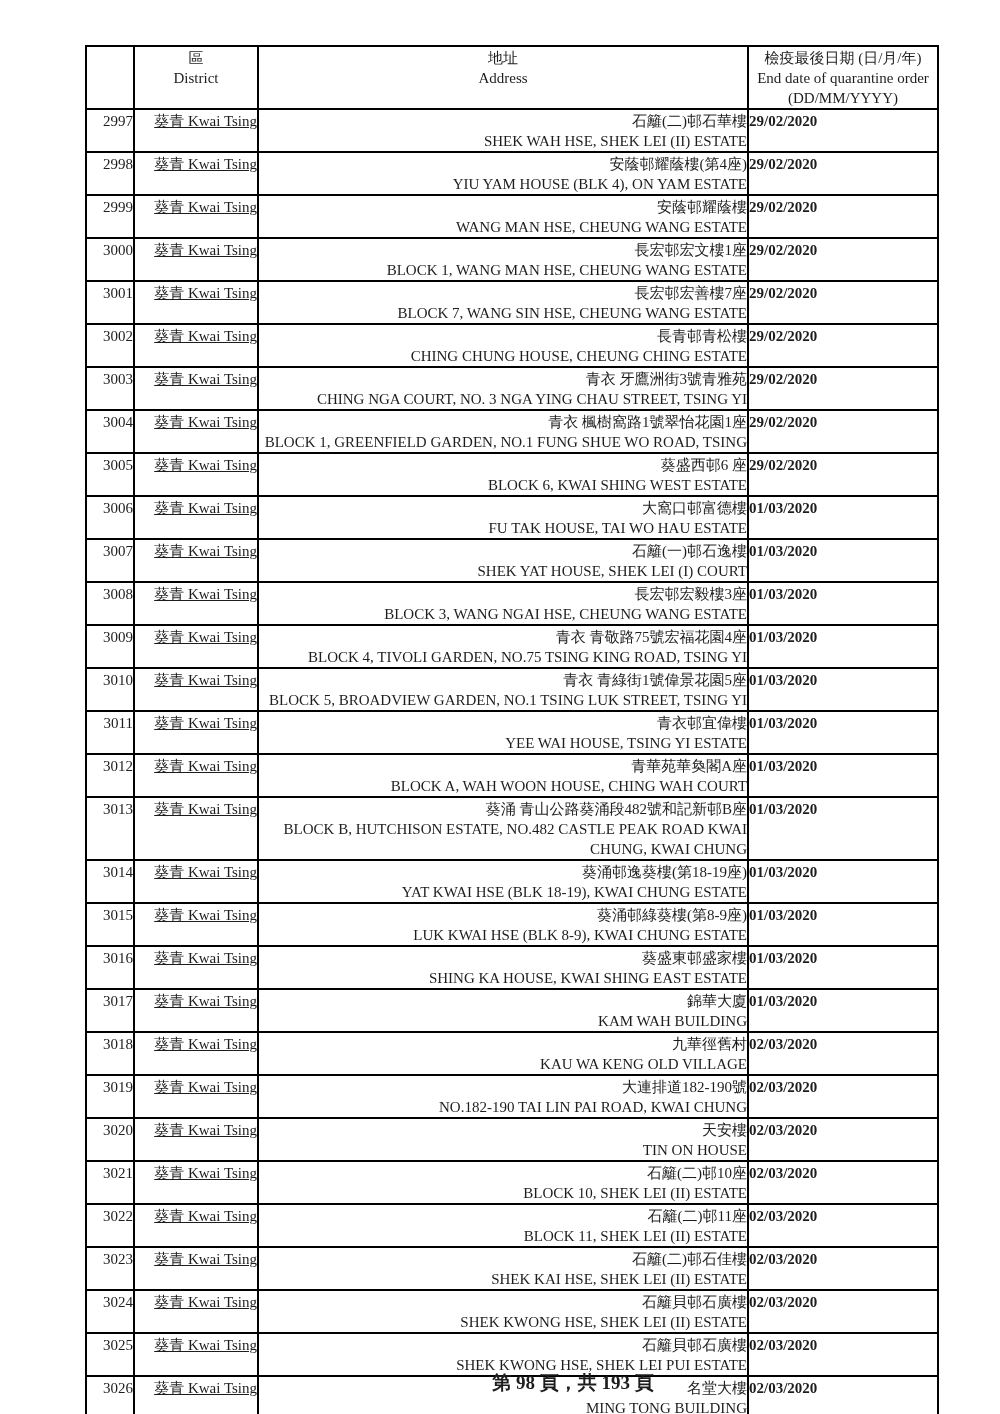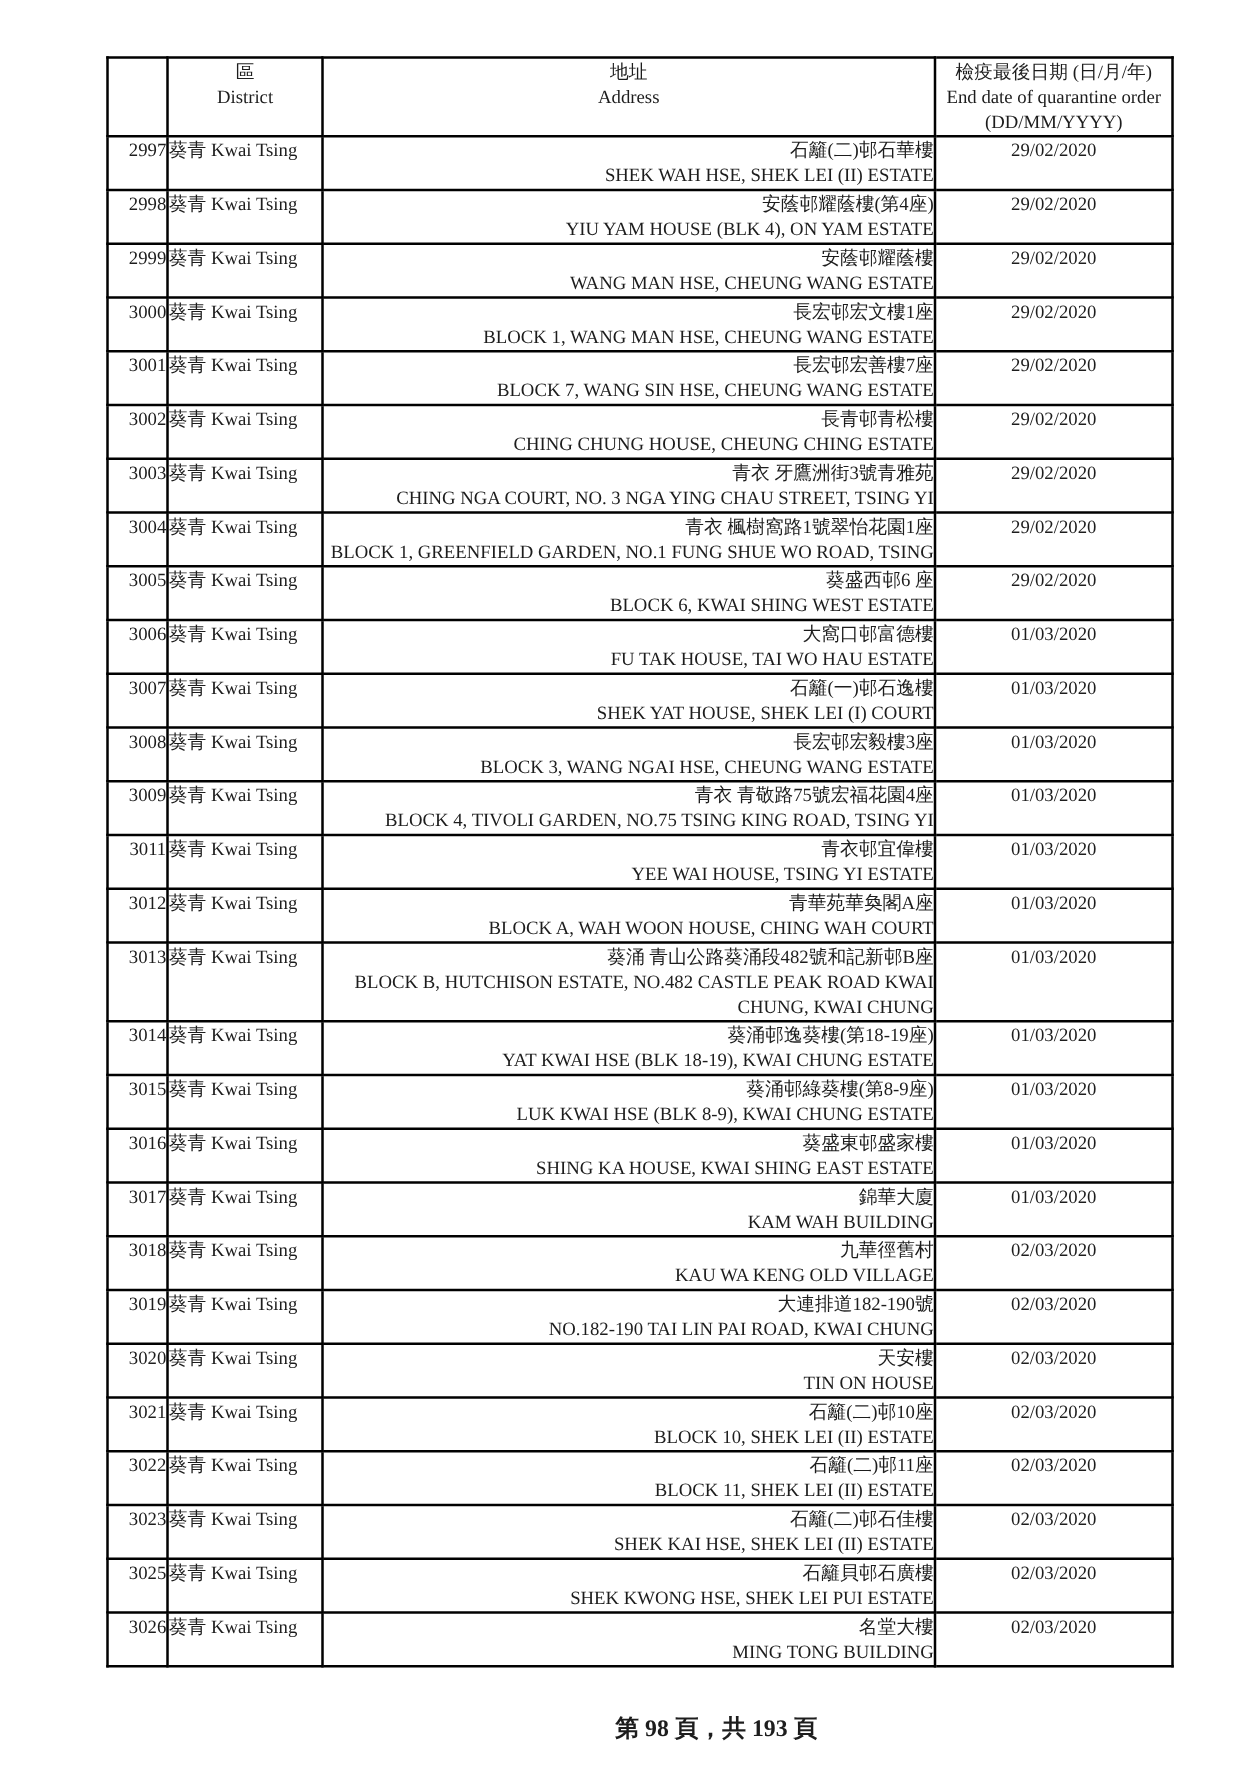--- a/index.html
+++ b/index.html
@@ -42,35 +42,36 @@
     line-height: 21px;
     padding-top: 2px;
   }
   tbody tr.h2 { height: 40px; }
   tbody tr.h3 { height: 60px; padding-left: 44px; }
   td.num {
     text-align: right;
     padding-right: 7px;
   }
   td.district {
-    text-align: left;
+    text-align: right;
     padding-left: 4px;
     white-space: nowrap;
+    text-decoration: underline;
   }
   td.address {
     text-align: right;
     padding-left: 5px;
   }
   td.address .line {
     white-space: nowrap;
     overflow: hidden;
     line-height: 20px;
   }
   td.date {
-    text-align: center;
+    font-weight: bold;
   }
   .hline { display: block; white-space: nowrap; overflow: hidden; }
   .footer {
     position: absolute;
     left: 85px;
     top: 1370px;
     width: 976px;
     text-align: center;
     font-size: 19px;
     color: #1d1d1d;
@@ -219,20 +220,29 @@
         <tr class="h2">
           <td class="num">3009</td>
           <td class="district">葵青 Kwai Tsing</td>
           <td class="address">
             <div class="line">青衣 青敬路75號宏福花園4座</div>
             <div class="line">BLOCK 4, TIVOLI GARDEN, NO.75 TSING KING ROAD, TSING YI</div>
           </td>
           <td class="date">01/03/2020</td>
         </tr>
         <tr class="h2">
+          <td class="num">3010</td>
+          <td class="district">葵青 Kwai Tsing</td>
+          <td class="address">
+            <div class="line">青衣 青綠街1號偉景花園5座</div>
+            <div class="line">BLOCK 5, BROADVIEW GARDEN, NO.1 TSING LUK STREET, TSING YI</div>
+          </td>
+          <td class="date">01/03/2020</td>
+        </tr>
+        <tr class="h2">
           <td class="num">3011</td>
           <td class="district">葵青 Kwai Tsing</td>
           <td class="address">
             <div class="line">青衣邨宜偉樓</div>
             <div class="line">YEE WAI HOUSE, TSING YI ESTATE</div>
           </td>
           <td class="date">01/03/2020</td>
         </tr>
         <tr class="h2">
           <td class="num">3012</td>
@@ -337,20 +347,29 @@
         <tr class="h2">
           <td class="num">3023</td>
           <td class="district">葵青 Kwai Tsing</td>
           <td class="address">
             <div class="line">石籬(二)邨石佳樓</div>
             <div class="line">SHEK KAI HSE, SHEK LEI (II) ESTATE</div>
           </td>
           <td class="date">02/03/2020</td>
         </tr>
         <tr class="h2">
+          <td class="num">3024</td>
+          <td class="district">葵青 Kwai Tsing</td>
+          <td class="address">
+            <div class="line">石籬貝邨石廣樓</div>
+            <div class="line">SHEK KWONG HSE, SHEK LEI (II) ESTATE</div>
+          </td>
+          <td class="date">02/03/2020</td>
+        </tr>
+        <tr class="h2">
           <td class="num">3025</td>
           <td class="district">葵青 Kwai Tsing</td>
           <td class="address">
             <div class="line">石籬貝邨石廣樓</div>
             <div class="line">SHEK KWONG HSE, SHEK LEI PUI ESTATE</div>
           </td>
           <td class="date">02/03/2020</td>
         </tr>
         <tr class="h2">
           <td class="num">3026</td>

